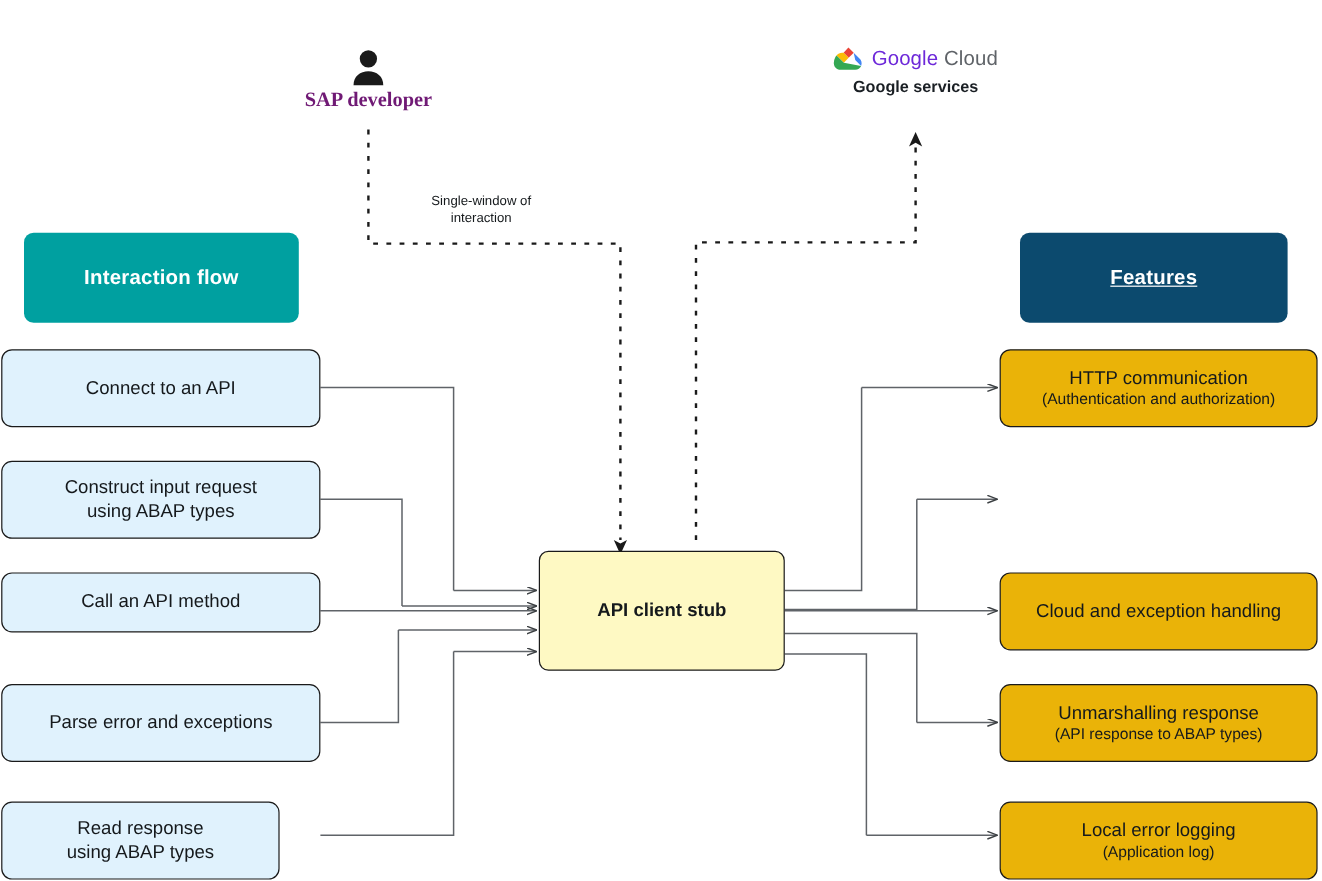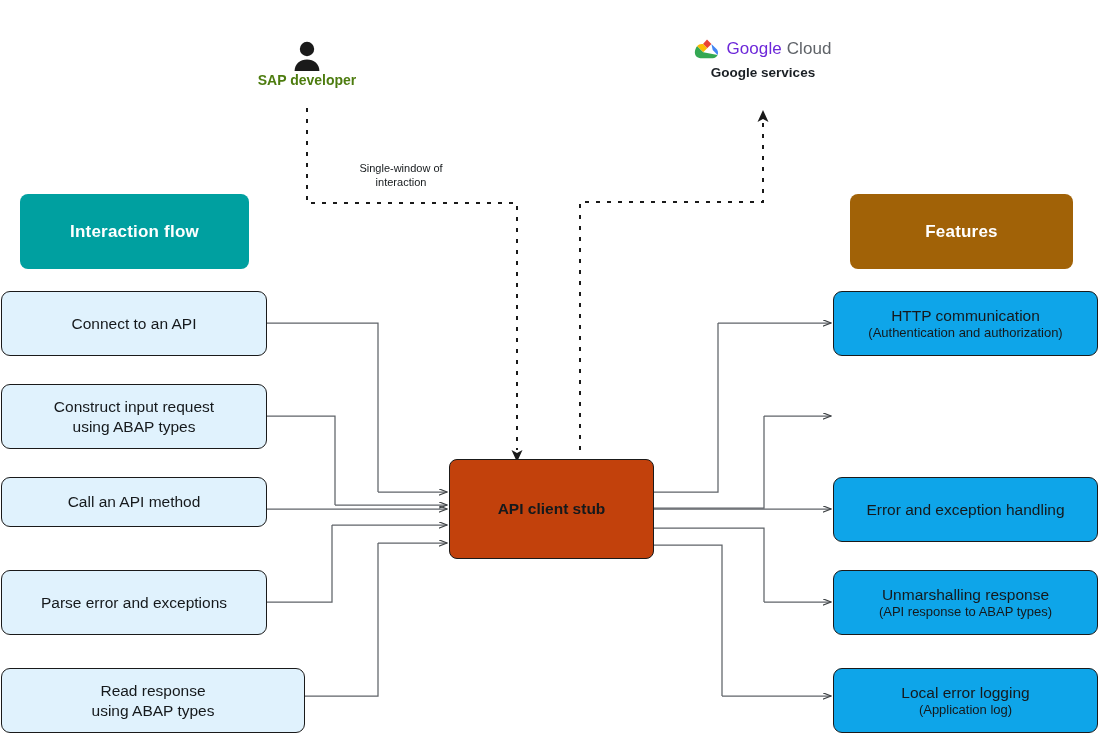--- a/index.html
+++ b/index.html
@@ -11,34 +11,34 @@
   }
   #canvas { position: relative; width: 1102px; height: 734px; background: #ffffff; }
 
   svg.wires { position: absolute; left: 0; top: 0; width: 1102px; height: 734px; pointer-events: none; }
 
   .node { position: absolute; display: flex; align-items: center; justify-content: center;
           text-align: center; line-height: 1.25; }
 
   .hdr { border-radius: 8px; color: #ffffff; font-weight: bold; font-size: 17px; letter-spacing: .2px; }
   .hdr-teal { background: #00A0A0; }
-  .hdr-gold { background: #a16207; }
+  .hdr-gold { background: #0c4a6e; text-decoration: underline; }
 
   .card { border: 1.3px solid #1a1a1a; border-radius: 9px; color: #15191c; }
   .card-blue { background: #E0F2FD; }
-  .card-yellow { background: #0ea5e9; }
+  .card-yellow { background: #eab308; }
   .card .t1 { font-size: 15.5px; }
   .card .t2 { font-size: 13px; }
   .card .stack { display: flex; flex-direction: column; align-items: center; justify-content: center; }
 
-  .stub { background: #c2410c; border: 1.4px solid #1a1a1a; border-radius: 8px;
+  .stub { background: #fef9c3; border: 1.4px solid #1a1a1a; border-radius: 8px;
           font-weight: bold; font-size: 15.5px; color: #15191c; }
 
   .actor { position: absolute; text-align: center; }
-  .actor .lbl { font-weight: bold; font-size: 14px; color: #4d7c0f; line-height: 1.25; white-space: nowrap; }
+  .actor .lbl { font-weight: bold; font-size: 17px; color: #701a75; line-height: 1.25; white-space: nowrap; font-family: Liberation Serif, serif; }
   .gc-lbl { font-weight: bold; font-size: 13.5px; color: #1a1f24; line-height: 1.3; text-align: center; }
   .gc-logo { display: flex; align-items: center; justify-content: center; gap: 6px; }
   .gc-word { font-size: 17px; color: #5F6368; letter-spacing: .1px; }
   .gc-word b { color: #6d28d9; font-weight: 400; }
 
   .flowlabel { position: absolute; font-size: 11px; color: #15191c; text-align: center; line-height: 1.3; }
 </style>
 </head>
 <body>
 
@@ -144,40 +144,40 @@
   <div class="node card card-blue" style="left:1px; top:477px; width:266px; height:50px;">
     <div class="stack">
       <span class="t1">Call an API method</span>
     </div>
   </div>
   <div class="node card card-blue" style="left:1px; top:570px; width:266px; height:65px;">
     <div class="stack">
       <span class="t1">Parse error and exceptions</span>
     </div>
   </div>
-  <div class="node card card-blue" style="left:1px; top:668px; width:304px; height:65px;text-align:center;">
+  <div class="node card card-blue" style="left:1px; top:668px; width:232px; height:65px;text-align:center;">
     <div class="stack">
       <span class="t1">Read response</span>
       <span class="t1">using ABAP types</span>
     </div>
   </div>
 
   <div class="node stub" style="left:449px; top:459px; width:205px; height:100px;">
     <span>API client stub</span>
   </div>
 
   <div class="node card card-yellow" style="left:833px; top:291px; width:265px; height:65px;">
     <div class="stack">
       <span class="t1">HTTP communication</span>
       <span class="t2">(Authentication and authorization)</span>
     </div>
   </div>
   <div class="node card card-yellow" style="left:833px; top:477px; width:265px; height:65px;">
     <div class="stack">
-      <span class="t1">Error and exception handling</span>
+      <span class="t1">Cloud and exception handling</span>
     </div>
   </div>
   <div class="node card card-yellow" style="left:833px; top:570px; width:265px; height:65px;">
     <div class="stack">
       <span class="t1">Unmarshalling response</span>
       <span class="t2">(API response to ABAP types)</span>
     </div>
   </div>
   <div class="node card card-yellow" style="left:833px; top:668px; width:265px; height:65px;">
     <div class="stack">

